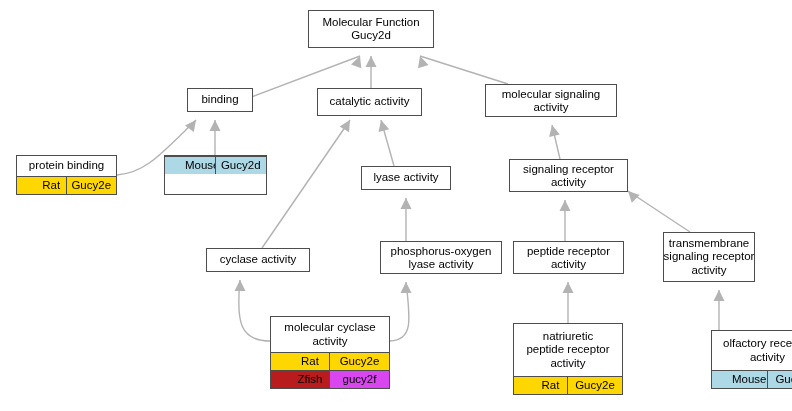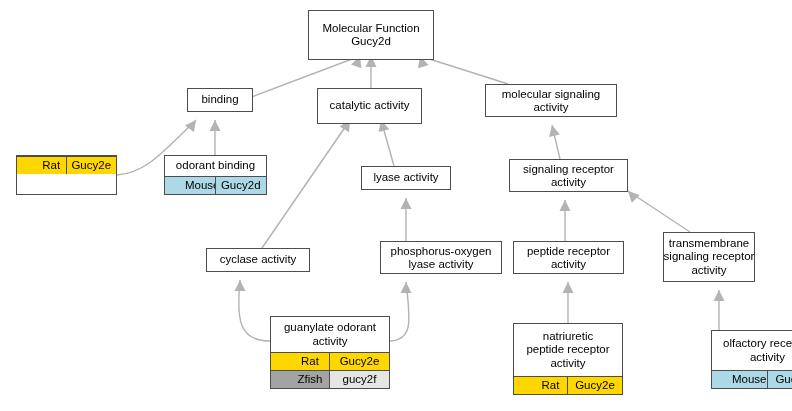--- a/index.html
+++ b/index.html
@@ -98,42 +98,42 @@
       <path d="M 270,341 C 240,341 236,322 240,280" fill="none" stroke="#b3b3b3" stroke-width="1.4"></path>
       <polygon points="0,0 -5.5,11 5.5,11" fill="#b3b3b3" transform="translate(240,280) rotate(0)"></polygon>
       <path d="M 390,341 C 414,340 410,318 406,282" fill="none" stroke="#b3b3b3" stroke-width="1.4"></path>
       <polygon points="0,0 -5.5,11 5.5,11" fill="#b3b3b3" transform="translate(406,282) rotate(0)"></polygon>
       <path d="M 568,323 L 568,282" fill="none" stroke="#b3b3b3" stroke-width="1.4"></path>
       <polygon points="0,0 -5.5,11 5.5,11" fill="#b3b3b3" transform="translate(568,282) rotate(0)"></polygon>
       <path d="M 719,330 L 719,290" fill="none" stroke="#b3b3b3" stroke-width="1.4"></path>
       <polygon points="0,0 -5.5,11 5.5,11" fill="#b3b3b3" transform="translate(719,290) rotate(0)"></polygon>
     </svg>
   <div id="nodes">
-      <div class="node" style="left: 308px; top: 10px; width: 126px; height: 50px; border-color: rgb(77, 77, 77);">
+      <div class="node" style="left: 308px; top: 10px; width: 126px; height: 38px; border-color: rgb(77, 77, 77);">
         <div class="node-title">Molecular Function
 Gucy2d</div>
       </div>
       <div class="node" style="left: 187px; top: 88px; width: 66px; height: 24px; border-color: rgb(77, 77, 77);">
         <div class="node-title">binding</div>
       </div>
-      <div class="node" style="left: 317px; top: 88px; width: 105px; height: 36px; border-color: rgb(77, 77, 77);">
+      <div class="node" style="left: 317px; top: 88px; width: 105px; height: 28px; border-color: rgb(77, 77, 77);">
         <div class="node-title">catalytic activity</div>
       </div>
       <div class="node" style="left: 485px; top: 84px; width: 132px; height: 33px; border-color: rgb(77, 77, 77);">
         <div class="node-title">molecular signaling
 activity</div>
       </div>
       <div class="node" style="left: 16px; top: 155px; width: 101px; height: 40px; border-color: rgb(77, 77, 77);">
+        <div class="node-title">protein binding</div>
         <div class="ann-row" style="border-top-color: rgb(77, 77, 77);">
           <div class="ann-cell left" style="background: rgb(255, 215, 0); border-right-color: rgb(77, 77, 77);">Rat</div>
           <div class="ann-cell" style="background: rgb(255, 215, 0);">Gucy2e</div>
         </div>
       </div>
       <div class="node" style="left: 164px; top: 155px; width: 103px; height: 40px; border-color: rgb(77, 77, 77);">
-        <div class="node-title">odorant binding</div>
         <div class="ann-row" style="border-top-color: rgb(77, 77, 77);">
           <div class="ann-cell left" style="background: rgb(173, 216, 230); border-right-color: rgb(77, 77, 77);">Mouse</div>
           <div class="ann-cell" style="background: rgb(173, 216, 230);">Gucy2d</div>
         </div>
       </div>
       <div class="node" style="left: 361px; top: 166px; width: 90px; height: 24px; border-color: rgb(77, 77, 77);">
         <div class="node-title">lyase activity</div>
       </div>
       <div class="node" style="left: 509px; top: 159px; width: 119px; height: 33px; border-color: rgb(77, 77, 77);">
         <div class="node-title">signaling receptor
@@ -149,29 +149,29 @@
       <div class="node" style="left: 513px; top: 241px; width: 111px; height: 33px; border-color: rgb(77, 77, 77);">
         <div class="node-title">peptide receptor
 activity</div>
       </div>
       <div class="node" style="left: 663px; top: 232px; width: 92px; height: 50px; border-color: rgb(77, 77, 77);">
         <div class="node-title">transmembrane
 signaling receptor
 activity</div>
       </div>
       <div class="node" style="left: 270px; top: 316px; width: 120px; height: 73px; border-color: rgb(77, 77, 77);">
-        <div class="node-title">guanylate odorant
+        <div class="node-title">molecular cyclase
 activity</div>
         <div class="ann-row" style="border-top-color: rgb(77, 77, 77);">
           <div class="ann-cell left" style="background: rgb(255, 215, 0); border-right-color: rgb(77, 77, 77);">Rat</div>
           <div class="ann-cell" style="background: rgb(255, 215, 0);">Gucy2e</div>
         </div>
         <div class="ann-row" style="border-top-color: rgb(77, 77, 77);">
-          <div class="ann-cell left" style="background: #a3a3a3; border-right-color: rgb(77, 77, 77);">Zfish</div>
-          <div class="ann-cell" style="background: #e5e5e5;">gucy2f</div>
+          <div class="ann-cell left" style="background: #b91c1c; border-right-color: rgb(77, 77, 77);">Zfish</div>
+          <div class="ann-cell" style="background: #d946ef;">gucy2f</div>
         </div>
       </div>
       <div class="node" style="left: 513px; top: 323px; width: 110px; height: 72px; border-color: rgb(77, 77, 77);">
         <div class="node-title">natriuretic
 peptide receptor
 activity</div>
         <div class="ann-row" style="border-top-color: rgb(77, 77, 77);">
           <div class="ann-cell left" style="background: rgb(255, 215, 0); border-right-color: rgb(77, 77, 77);">Rat</div>
           <div class="ann-cell" style="background: rgb(255, 215, 0);">Gucy2e</div>
         </div>

